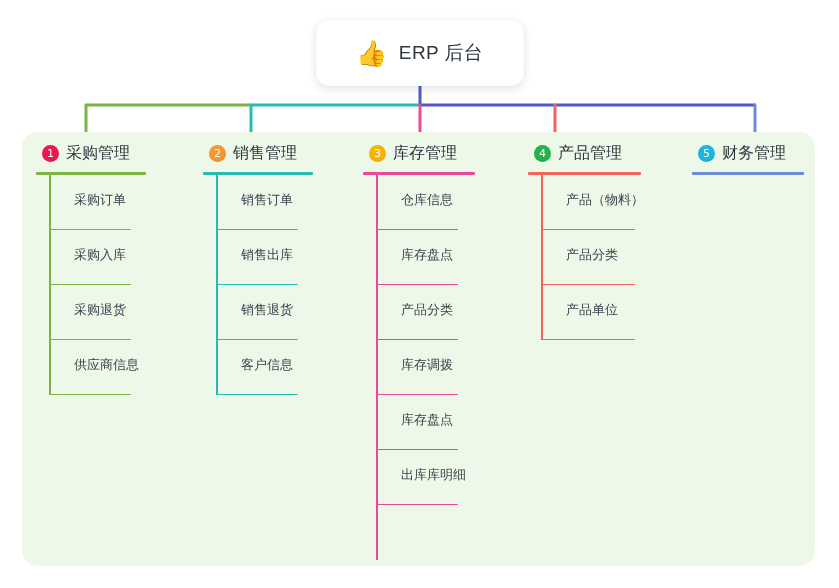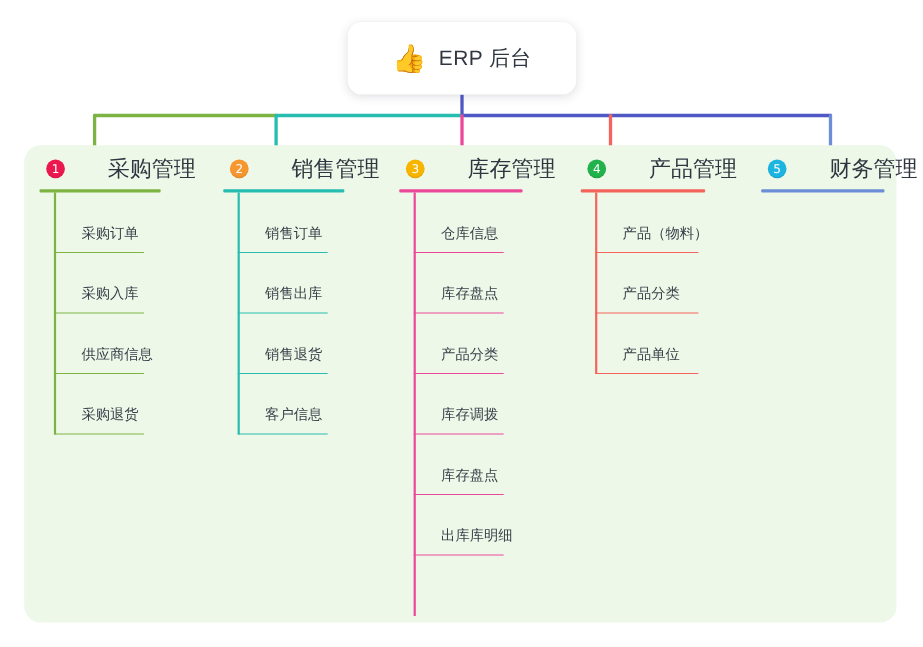--- a/index.html
+++ b/index.html
@@ -41,30 +41,30 @@
   
   .col{position:absolute;top:140px;}
   .col-head{display:flex;align-items:center;gap:7px;height:26px;padding-left:6px;}
   .badge{
     width:17px;height:17px;border-radius:50%;
     color:#fff;font-size:11px;line-height:17px;text-align:center;
     font-family:"DejaVu Sans",sans-serif;
     flex:0 0 auto;
     box-shadow:inset 0 -1px 1px rgba(0,0,0,.08);
   }
-  .col-title{font-size:20px;color:#2f3640;white-space:nowrap;margin-left:32px;}
+  .col-title{font-size:16px;color:#2f3640;white-space:nowrap;}
   .col-rule{height:3px;border-radius:1px;margin-top:6px;}
 
   .items{position:relative;margin-top:0;}
   .spine{position:absolute;left:13px;top:0;width:2px;}
   .item{
     position:relative;height:55px;box-sizing:border-box;
   }
   .item-label{
-    position:absolute;left:38px;bottom:9px;
+    position:absolute;left:38px;bottom:21px;
     font-size:13px;color:#3a3f4a;white-space:nowrap;
   }
   .item-rule{
     position:absolute;left:13px;bottom:0;height:1.5px;border-radius:1px;
   }
 </style>
 </head>
 <body>
 
 <div id="stage">
@@ -104,25 +104,25 @@
           <div class="spine" style="background: rgb(124, 179, 66); height: 220px;"></div>
           <div class="item">
             <span class="item-label">采购订单</span>
             <div class="item-rule" style="background: rgb(124, 179, 66); width: 82px;"></div>
           </div>
           <div class="item">
             <span class="item-label">采购入库</span>
             <div class="item-rule" style="background: rgb(124, 179, 66); width: 82px;"></div>
           </div>
           <div class="item">
+            <span class="item-label">采购退货</span>
+            <div class="item-rule" style="background: rgb(124, 179, 66); width: 82px;"></div>
+          </div>
+          <div class="item">
             <span class="item-label">供应商信息</span>
-            <div class="item-rule" style="background: rgb(124, 179, 66); width: 82px;"></div>
-          </div>
-          <div class="item">
-            <span class="item-label">采购退货</span>
             <div class="item-rule" style="background: rgb(124, 179, 66); width: 82px;"></div>
           </div>
         </div>
       </div>
       <div class="col" style="left: 203px; width: 150px;">
         <div class="col-head">
           <span class="badge" style="background: rgb(245, 150, 47);">2</span>
           <span class="col-title">销售管理</span>
         </div>
         <div class="col-rule" style="background: rgb(38, 189, 176); width: 110px;"></div>

